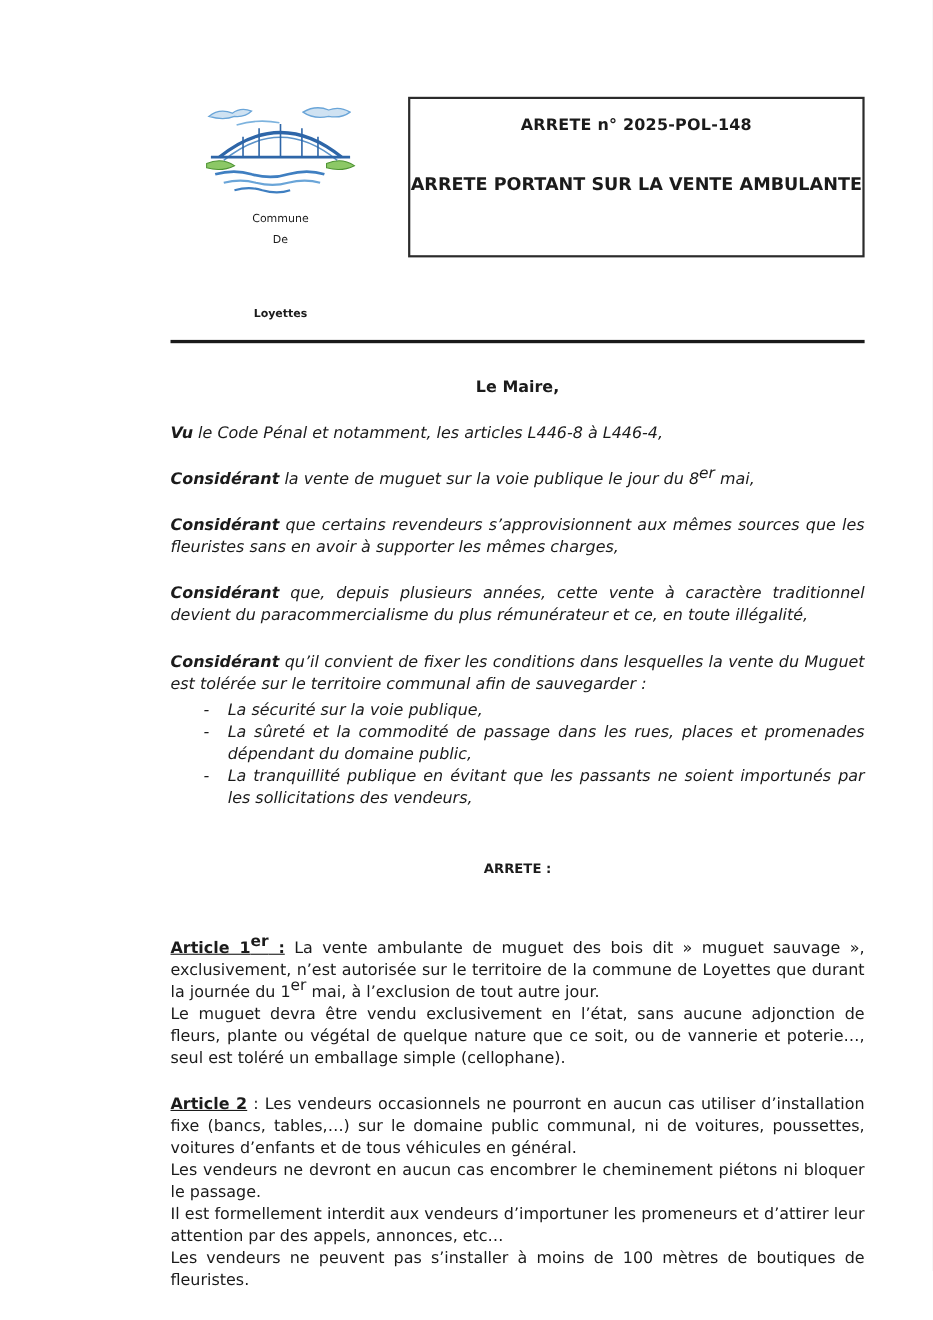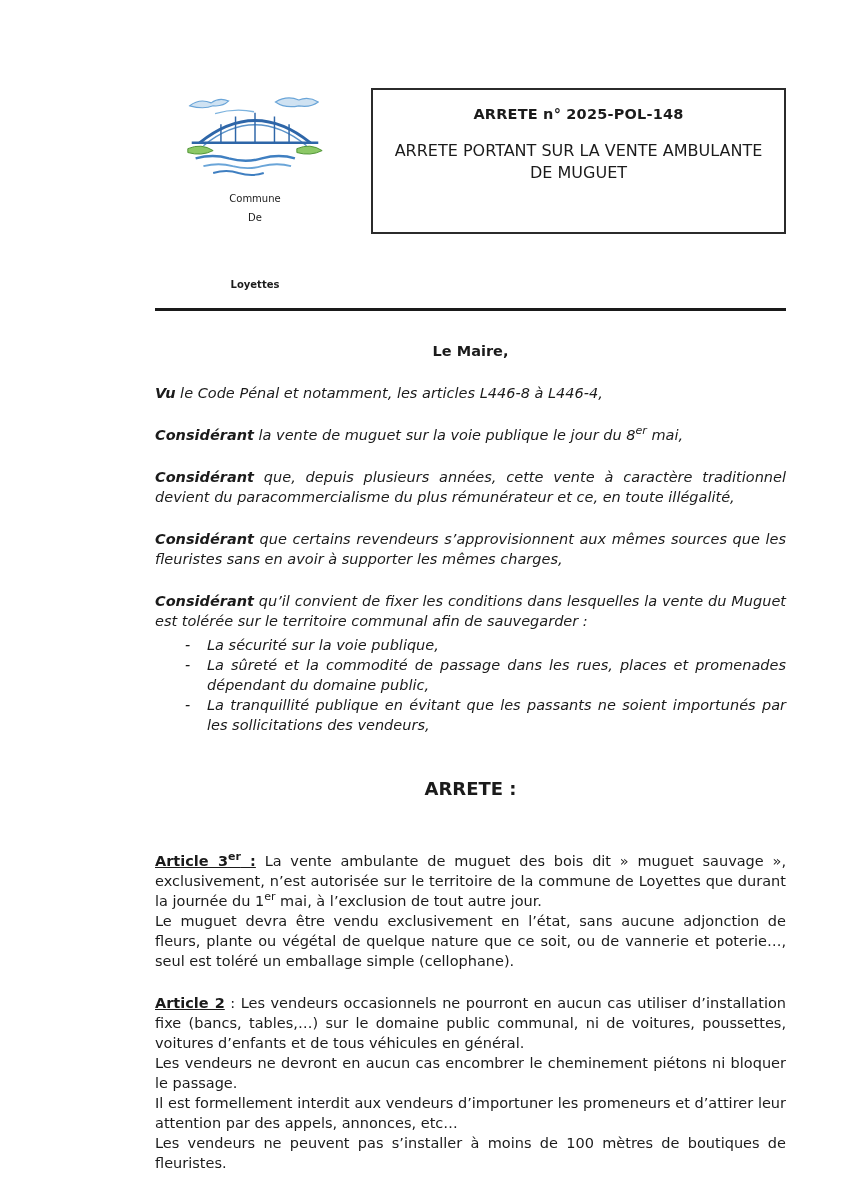--- a/index.html
+++ b/index.html
@@ -23,39 +23,39 @@
   .commune-line.bold{font-weight:bold;margin-top:48px;}
   .header-box{
     flex:1;margin-left:16px;
     border:2px solid #2b2b2b;
     box-sizing:border-box;
     min-height:146px;
     padding:16px 0 14px;
     text-align:center;
   }
   .box-number{font-weight:bold;font-size:14.5px;letter-spacing:.2px;}
-  .box-title{font-weight:normal;font-size:16px;line-height:1.35;margin-top:18px;}
+  .box-title{font-weight:bold;font-size:16px;line-height:1.35;margin-top:35px;}
   .rule{height:3px;background:#1a1a1a;margin-top:14px;}
   
   .salutation{margin:30px 0 0;font-weight:bold;line-height:20px;text-align:center;}
   .recital{
     margin:22px 0 0;
     font-style:italic;
     text-align:justify;
     line-height:20px;
   }
   .recital .lead{font-weight:bold;}
-  sup{font-size:11px;line-height:0;}
+  sup{font-size:14px;line-height:0;}
   .bullets{margin-top:4px;font-style:italic;}
   .bullet{display:flex;padding-left:30px;line-height:20px;}
   .bullet .dash{flex:0 0 22px;text-align:left;}
   .bullet .btext{flex:1;text-align:justify;}
   .arrete-heading{
     margin:44px 0 0;text-align:center;font-weight:bold;
-    font-size:18px;line-height:20px;
+    font-size:12px;line-height:20px;
   }
   .article-block{margin-top:52px;}
   .article-block.second{margin-top:22px;}
   .body-para{margin:0;text-align:justify;line-height:20px;}
   .article-label{font-weight:bold;text-decoration:underline;}
 </style>
 </head>
 <body>
 
 <div class="page">
@@ -81,38 +81,37 @@
       </div>
       <div class="commune-line">Commune</div>
       <div class="commune-line">De</div>
       <div class="commune-line bold">Loyettes</div>
     </div>
 
     <div class="header-box">
       <div class="box-number">ARRETE n° 2025-POL-148</div>
       <div class="box-title">
         <div>ARRETE PORTANT SUR LA VENTE AMBULANTE</div>
-        <div>DE MUGUET</div>
       </div>
     </div>
 
   </div>
 
   <div class="rule"></div>
 
   <p class="salutation">Le Maire,</p>
 
 
   <p class="recital"><span class="lead">Vu</span><span> le Code Pénal et notamment, les articles L446-8 à L446-4,</span></p>
 
   <p class="recital"><span class="lead">Considérant</span><span> la vente de muguet sur la voie publique le jour du 8</span><sup>er</sup><span> mai,</span></p>
 
+  <p class="recital"><span class="lead">Considérant</span><span> que certains revendeurs s’approvisionnent aux mêmes sources que les fleuristes sans en avoir à supporter les mêmes charges,</span></p>
+
   <p class="recital"><span class="lead">Considérant</span><span> que, depuis plusieurs années, cette vente à caractère traditionnel devient du paracommercialisme du plus rémunérateur et ce, en toute illégalité,</span></p>
-
-  <p class="recital"><span class="lead">Considérant</span><span> que certains revendeurs s’approvisionnent aux mêmes sources que les fleuristes sans en avoir à supporter les mêmes charges,</span></p>
 
   <p class="recital"><span class="lead">Considérant</span><span> qu’il convient de fixer les conditions dans lesquelles la vente du Muguet est tolérée sur le territoire communal afin de sauvegarder :</span></p>
 
   <div class="bullets">
     <div class="bullet">
         <span class="dash">-</span>
         <span class="btext">La sécurité sur la voie publique,</span>
       </div>
     <div class="bullet">
         <span class="dash">-</span>
@@ -120,21 +119,21 @@
       </div>
     <div class="bullet">
         <span class="dash">-</span>
         <span class="btext">La tranquillité publique en évitant que les passants ne soient importunés par les sollicitations des vendeurs,</span>
       </div>
   </div>
 
   <p class="arrete-heading">ARRETE :</p>
 
   <div class="article-block">
-    <p class="body-para"><span class="article-label"><span>Article 3</span><sup>er</sup><span> :</span></span><span> La vente ambulante de muguet des bois dit » muguet sauvage », exclusivement, n’est autorisée sur le territoire de la commune de Loyettes que durant la journée du 1</span><sup>er</sup><span> mai, à l’exclusion de tout autre jour.</span></p>
+    <p class="body-para"><span class="article-label"><span>Article 1</span><sup>er</sup><span> :</span></span><span> La vente ambulante de muguet des bois dit » muguet sauvage », exclusivement, n’est autorisée sur le territoire de la commune de Loyettes que durant la journée du 1</span><sup>er</sup><span> mai, à l’exclusion de tout autre jour.</span></p>
     <p class="body-para">Le muguet devra être vendu exclusivement en l’état, sans aucune adjonction de fleurs, plante ou végétal de quelque nature que ce soit, ou de vannerie et poterie…, seul est toléré un emballage simple (cellophane).</p>
   </div>
 
   <div class="article-block second">
     <p class="body-para"><span class="article-label">Article 2</span><span> :</span><span> Les vendeurs occasionnels ne pourront en aucun cas utiliser d’installation fixe (bancs, tables,…) sur le domaine public communal, ni de voitures, poussettes, voitures d’enfants et de tous véhicules en général.</span></p>
     <p class="body-para">Les vendeurs ne devront en aucun cas encombrer le cheminement piétons ni bloquer le passage.</p>
     <p class="body-para">Il est formellement interdit aux vendeurs d’importuner les promeneurs et d’attirer leur attention par des appels, annonces, etc…</p>
     <p class="body-para">Les vendeurs ne peuvent pas s’installer à moins de 100 mètres de boutiques de fleuristes.</p>
   </div>
 

